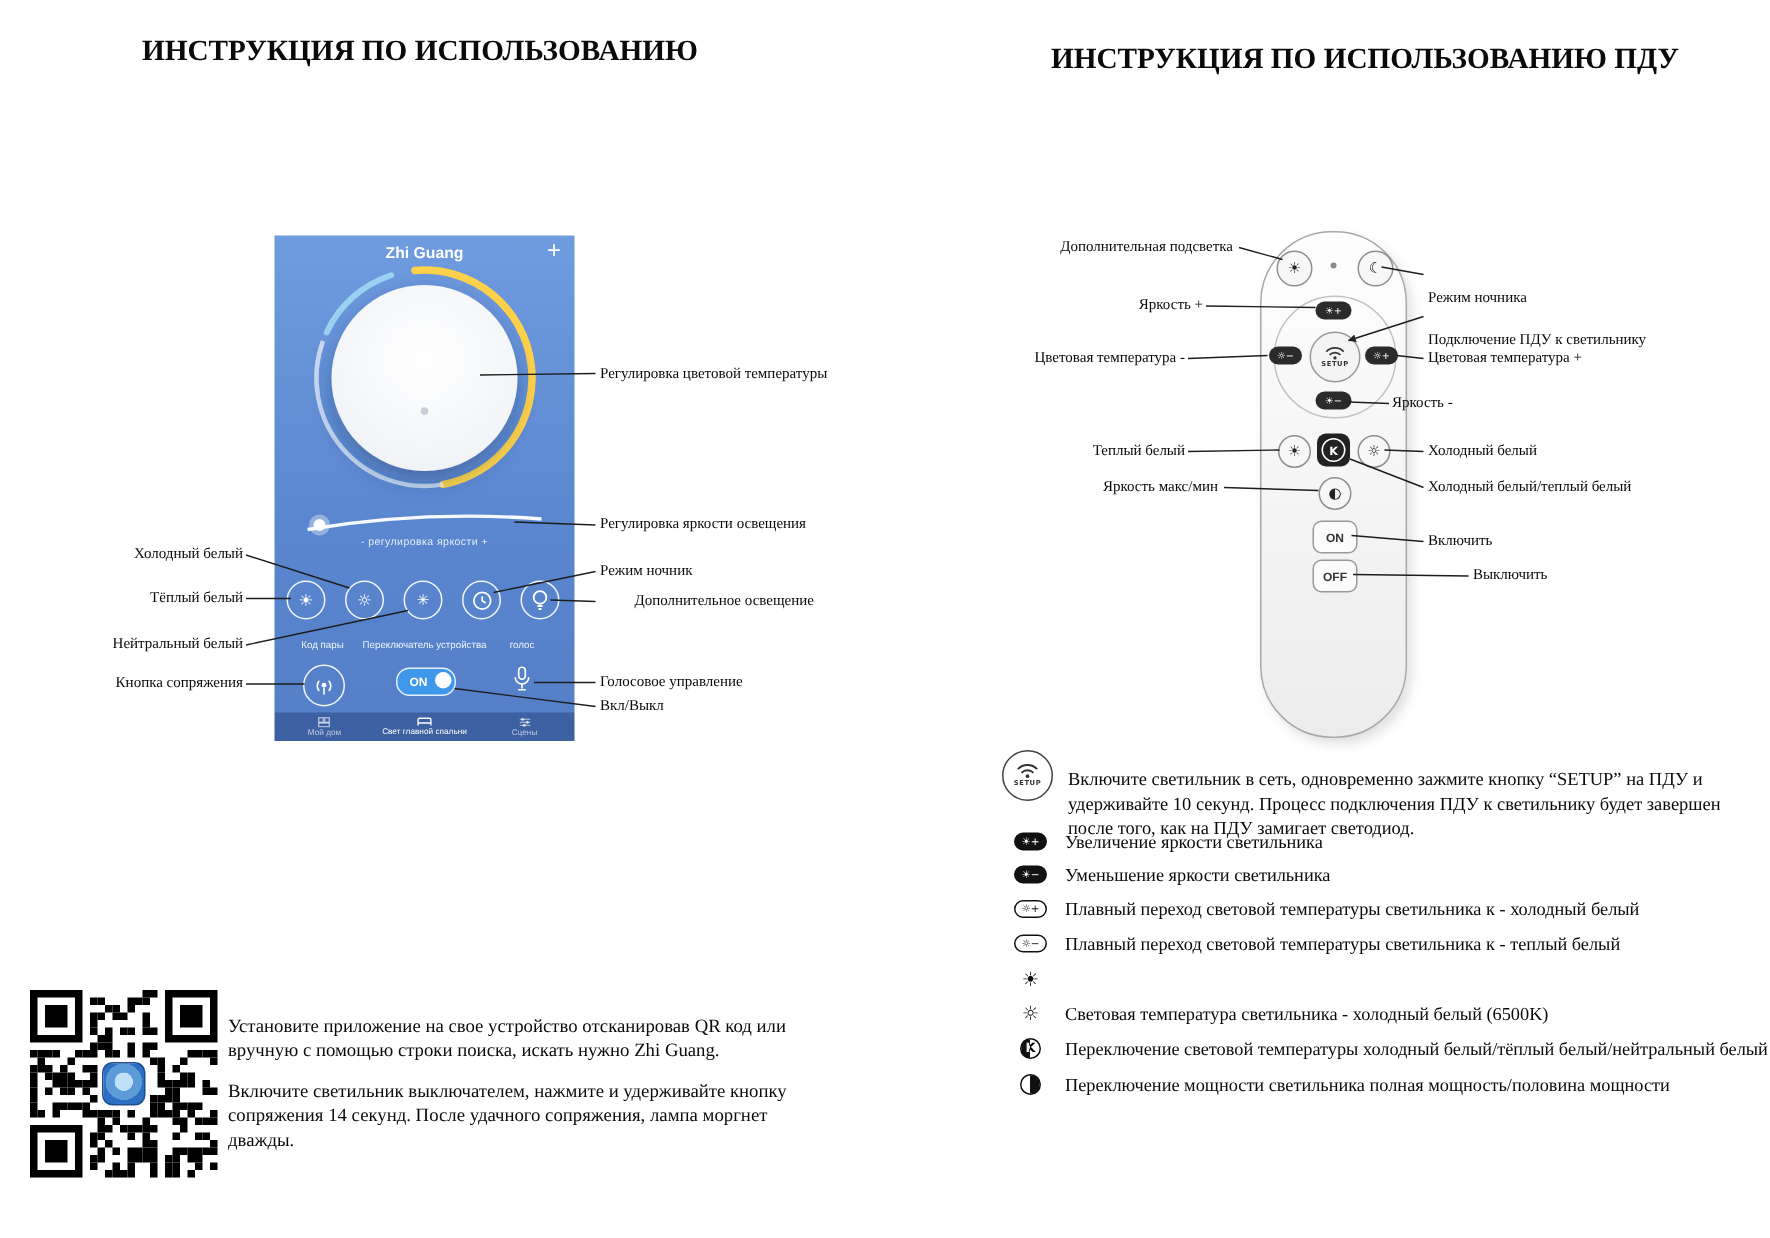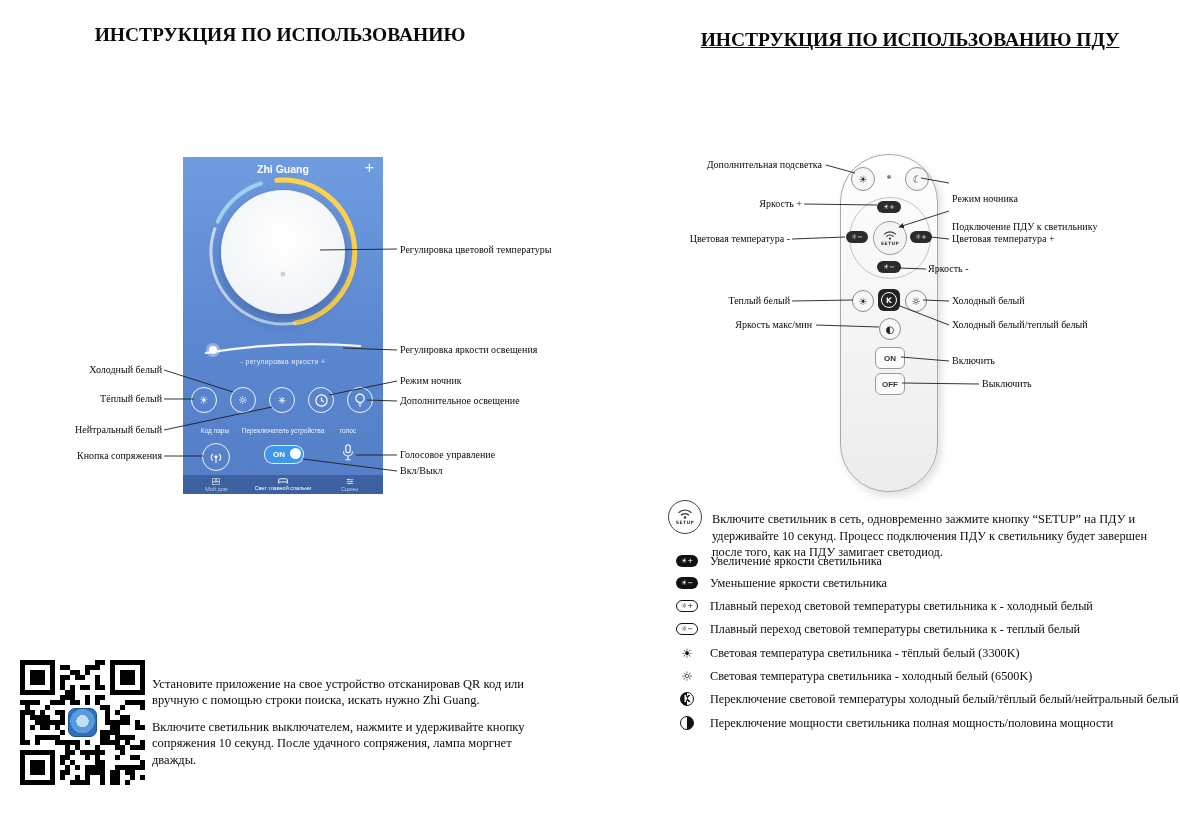--- a/index.html
+++ b/index.html
@@ -82,21 +82,21 @@
   .k-circle b{color:#fff;mix-blend-mode:difference;font-size:8.5px;font-family:"DejaVu Sans",sans-serif;}
   .half-circle{width:14px;height:14px;border-radius:50%;border:1px solid #111;box-sizing:border-box;
                background:linear-gradient(90deg,#fff 50%,#111 50%);}
 </style>
 </head>
 <body>
 
 <div class="title" style="left:80px;top:20px;width:400px;">
   <span style="display:block">ИНСТРУКЦИЯ ПО ИСПОЛЬЗОВАНИЮ</span>
 </div>
-<div class="title" style="left:650px;top:25px;width:520px;text-decoration:underline;">ИНСТРУКЦИЯ ПО ИСПОЛЬЗОВАНИЮ ПДУ</div>
+<div class="title" style="left:650px;top:25px;width:520px;">ИНСТРУКЦИЯ ПО ИСПОЛЬЗОВАНИЮ ПДУ</div>
 
 <svg class="lines" width="1180" height="825">
   <defs>
     <marker id="arw" markerWidth="7" markerHeight="7" refX="5.5" refY="3" orient="auto">
       <path d="M0,0 L6,3 L0,6 z" fill="#222"></path>
     </marker>
   </defs>
   <g stroke="#1d1d1d" stroke-width="0.9">
     <line x1="320" y1="250" x2="397" y2="249"></line>
     <line x1="343" y1="348" x2="397" y2="350"></line>
@@ -221,21 +221,21 @@
         <circle cx="3.5" cy="5.5" r="1" fill="currentColor"></circle>
       </svg>
       <span>Сцены</span>
     </div>
   </div>
 </div>
 
 <div class="callout" style="left:400px;top:243px">Регулировка цветовой температуры</div>
 <div class="callout" style="left:400px;top:343px">Регулировка яркости освещения</div>
 <div class="callout" style="left:400px;top:374px">Режим ночник</div>
-<div class="callout" style="left:400px;top:394px">Дополнительное освещение</div>
+<div class="callout" style="left:423px;top:394px">Дополнительное освещение</div>
 <div class="callout" style="left:400px;top:448px">Голосовое управление</div>
 <div class="callout" style="left:400px;top:464px">Вкл/Выкл</div>
 <div class="callout ra" style="left:20px;top:363px;width:142px">Холодный белый</div>
 <div class="callout ra" style="left:20px;top:392px;width:142px">Тёплый белый</div>
 <div class="callout ra" style="left:10px;top:423px;width:152px">Нейтральный белый</div>
 <div class="callout ra" style="left:10px;top:449px;width:152px">Кнопка сопряжения</div>
 
 <div class="qr-caption">
   <span style="display:block">Загрузите приложение</span>
   <span style="display:block">отсканировав QR код</span>
@@ -432,21 +432,21 @@
     <i style="left:50px;top:120px"></i>
     <i style="left:55px;top:120px"></i>
     <i style="left:60px;top:120px"></i>
     <i style="left:65px;top:120px"></i>
     <i style="left:80px;top:120px"></i>
     <i style="left:90px;top:120px"></i>
     <i style="left:95px;top:120px"></i>
     <i style="left:105px;top:120px"></i>
   </div>
 <p class="para" style="top:663px">Установите приложение на свое устройство отсканировав QR код или вручную с помощью строки поиска, искать нужно Zhi Guang.</p>
-<p class="para" style="top:706px">Включите светильник выключателем, нажмите и удерживайте кнопку сопряжения 10 секунд. После удачного сопряжения, лампа моргнет дважды.</p>
+<p class="para" style="top:706px">Включите светильник выключателем, нажмите и удерживайте кнопку сопряжения 14 секунд. После удачного сопряжения, лампа моргнет дважды.</p>
 
 <div class="remote">
   <div class="r-round" style="left:10px;top:12px">
     <span>☀</span>
   </div>
   <div class="led"></div>
   <div class="r-round" style="left:64px;top:12px">
     <span>☾</span>
   </div>
 
@@ -533,21 +533,20 @@
   <span class="li-text">Плавный переход световой температуры светильника к - холодный белый</span>
 </div>
 <div class="legend-row" style="top:621px">
   <span class="li-icon pill-light">
       <b>☼−</b>
     </span>
   <span class="li-text">Плавный переход световой температуры светильника к - теплый белый</span>
 </div>
 <div class="legend-row" style="top:645px">
   <span class="li-icon sun-glyph">☀</span>
-  <span class="li-text">Световая температура светильника - тёплый белый (3300K)</span>
 </div>
 <div class="legend-row" style="top:668px">
   <span class="li-icon sun-glyph">☼</span>
   <span class="li-text">Световая температура светильника - холодный белый (6500K)</span>
 </div>
 <div class="legend-row" style="top:691px">
   <span class="li-icon">
       <span class="k-circle">
         <b>K</b>
       </span>

